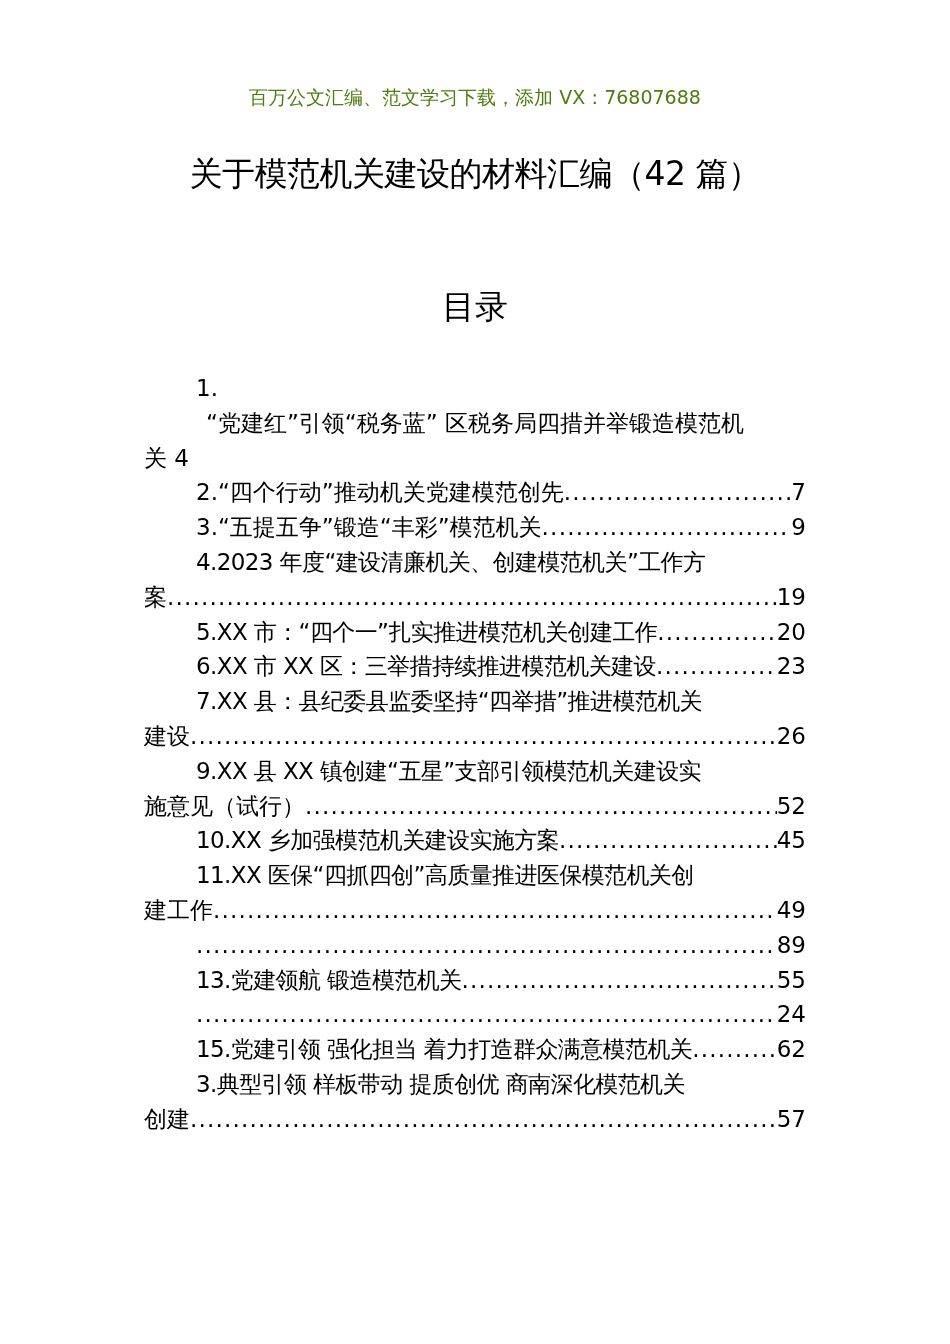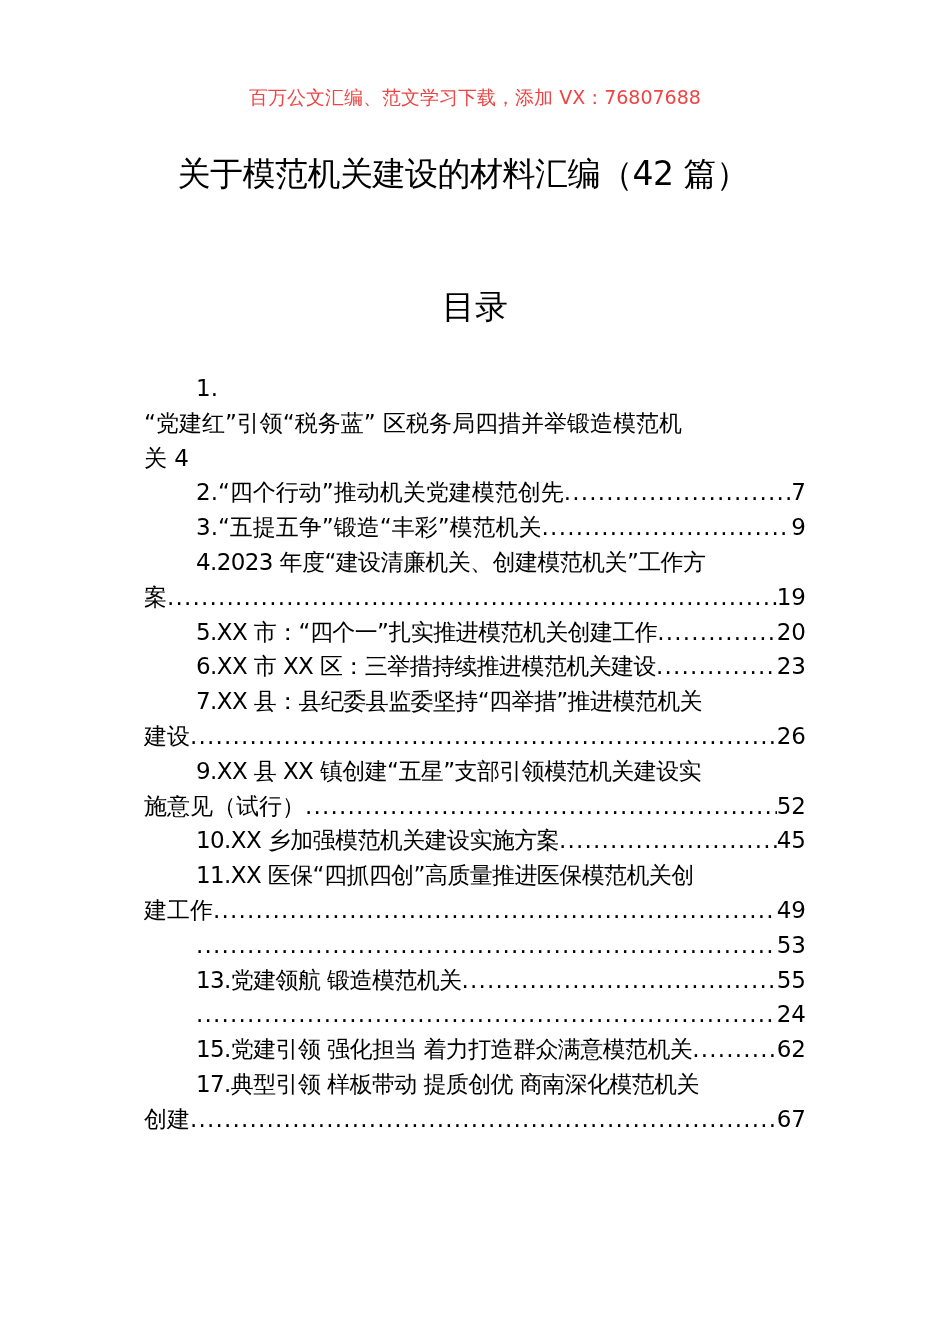--- a/index.html
+++ b/index.html
@@ -16,27 +16,27 @@
       color: #000000;
     }
     .watermark {
       position: absolute;
       top: 84px;
       left: 0;
       width: 950px;
       text-align: center;
       font-size: 19px;
       line-height: 26px;
-      color: #ef4444;
+      color: #4d7c0f;
       white-space: nowrap;
     }
     .doc-title {
       position: absolute;
       top: 150px;
-      left: 0;
+      left: 12px;
       width: 926px;
       text-align: center;
       font-size: 33px;
       line-height: 48px;
       letter-spacing: -0.5px;
       white-space: nowrap;
     }
     .toc-heading {
       position: absolute;
       top: 283px;
@@ -98,21 +98,21 @@
 <div class="doc-title">关于模范机关建设的材料汇编（42 篇）</div>
 
 <div class="toc-heading">目录</div>
 
 <div class="toc">
 
   <div class="toc-entry">
     <div class="line indent">
       <span class="txt">1.</span>
     </div>
-    <div class="line" style="padding-left:0;">
+    <div class="line" style="padding-left:0;justify-content:center;">
       <span class="txt">“党建红”引领“税务蓝” 区税务局四措并举锻造模范机</span>
     </div>
     <div class="line">
       <span class="txt">关 4</span>
     </div>
   </div>
 
   <div class="toc-entry">
     <div class="line indent">
       <span class="txt">2.“四个行动”推动机关党建模范创先</span>
@@ -194,21 +194,21 @@
     <div class="line">
       <span class="txt">建工作</span>
       <span class="lead"></span>
       <span class="pg">49</span>
     </div>
   </div>
 
   <div class="toc-entry">
     <div class="line indent tight">
       <span class="lead"></span>
-      <span class="pg">53</span>
+      <span class="pg">89</span>
     </div>
   </div>
 
   <div class="toc-entry">
     <div class="line indent tight">
       <span class="txt">13.党建领航 锻造模范机关</span>
       <span class="lead"></span>
       <span class="pg">55</span>
     </div>
   </div>
@@ -223,22 +223,22 @@
   <div class="toc-entry">
     <div class="line indent tight">
       <span class="txt">15.党建引领 强化担当 着力打造群众满意模范机关</span>
       <span class="lead"></span>
       <span class="pg">62</span>
     </div>
   </div>
 
   <div class="toc-entry">
     <div class="line indent tight">
-      <span class="txt">17.典型引领 样板带动 提质创优  商南深化模范机关</span>
+      <span class="txt">3.典型引领 样板带动 提质创优  商南深化模范机关</span>
     </div>
     <div class="line">
       <span class="txt">创建</span>
       <span class="lead"></span>
-      <span class="pg">67</span>
+      <span class="pg">57</span>
     </div>
   </div>
 
 </div>
 
 </body></html>

